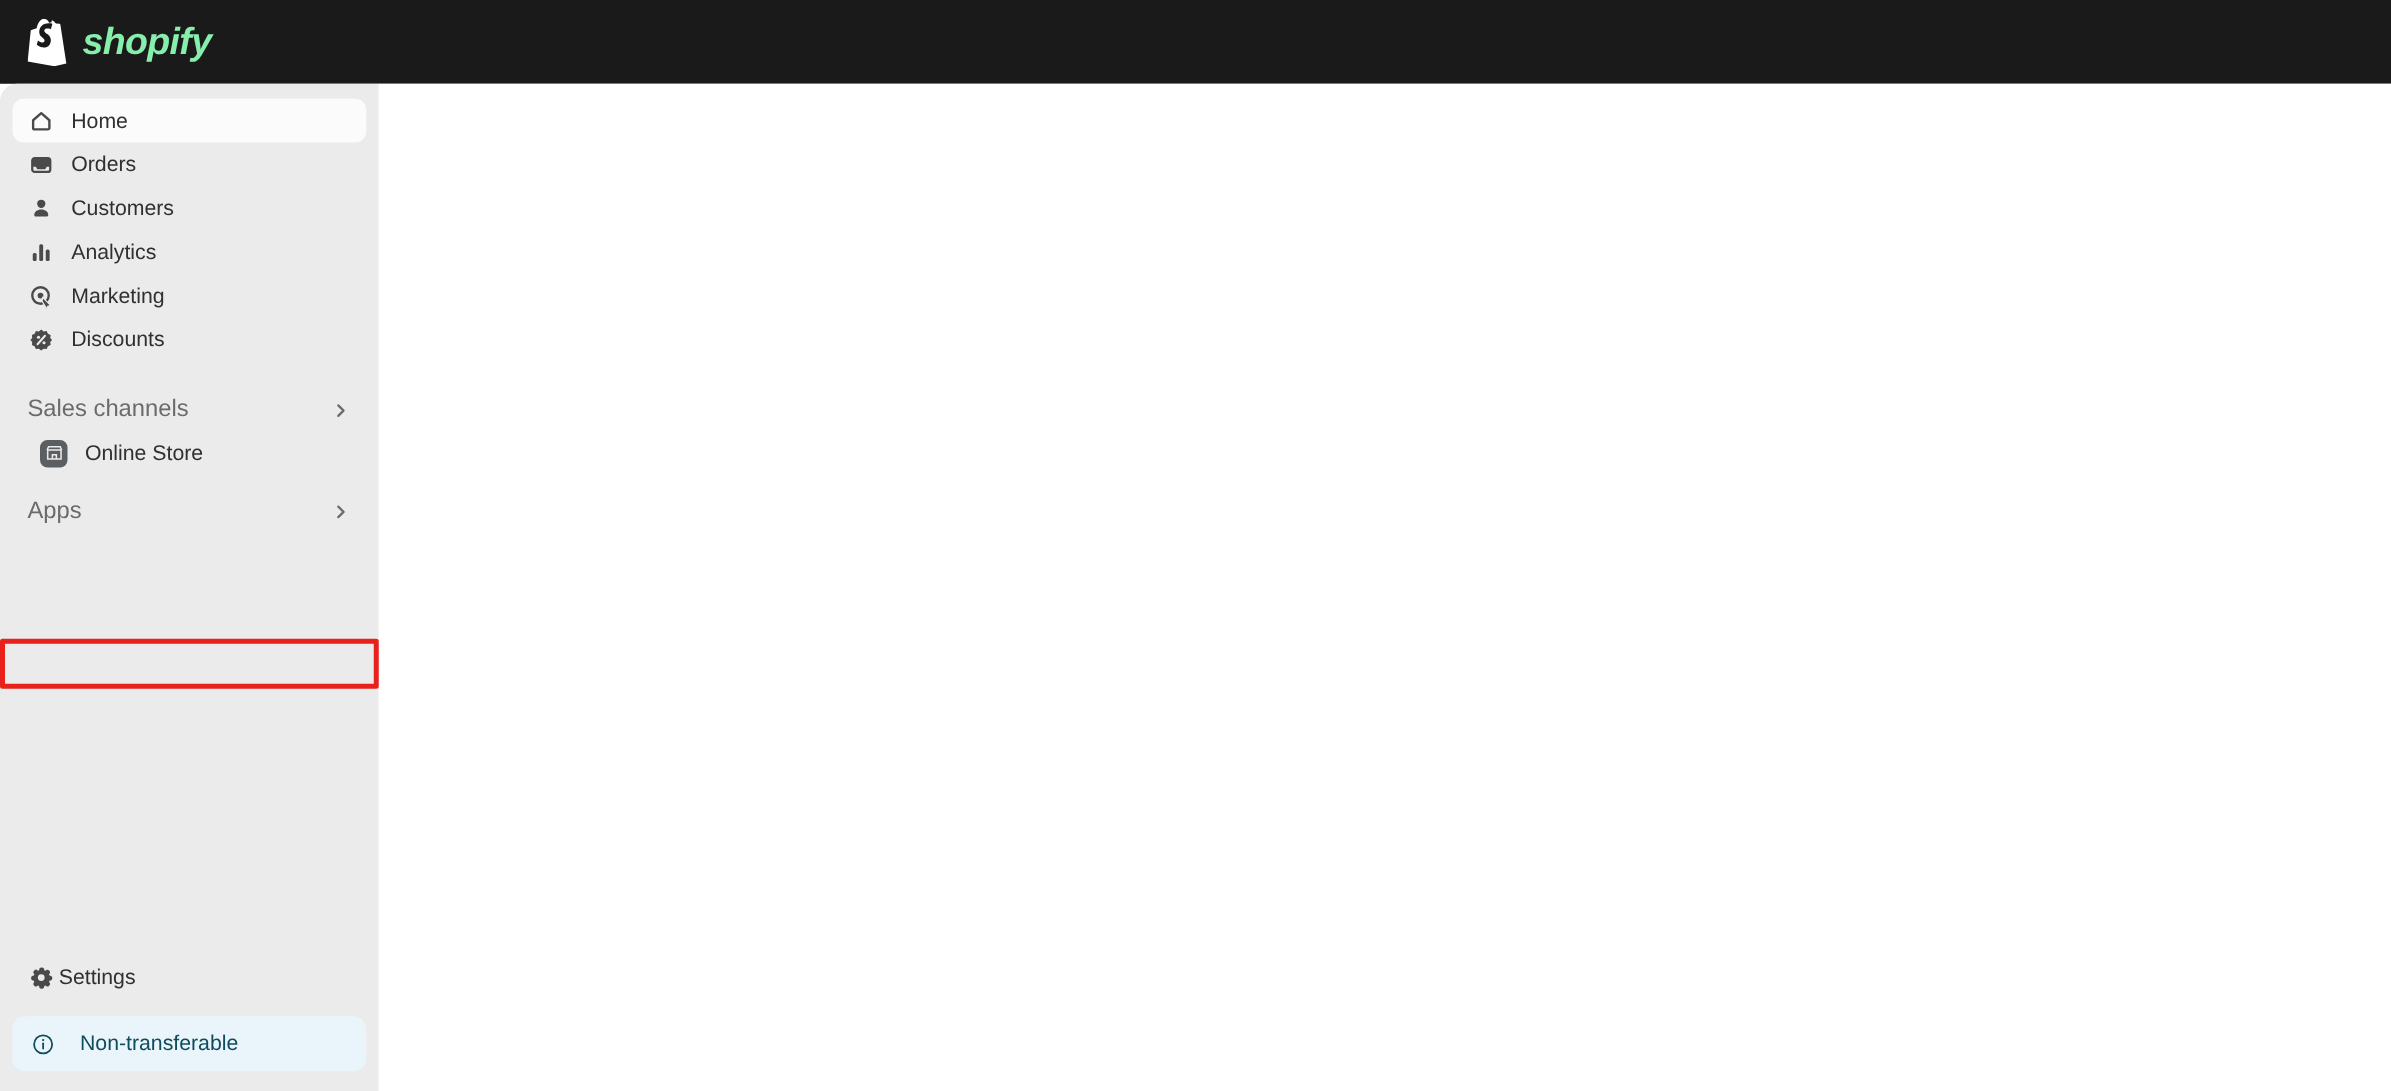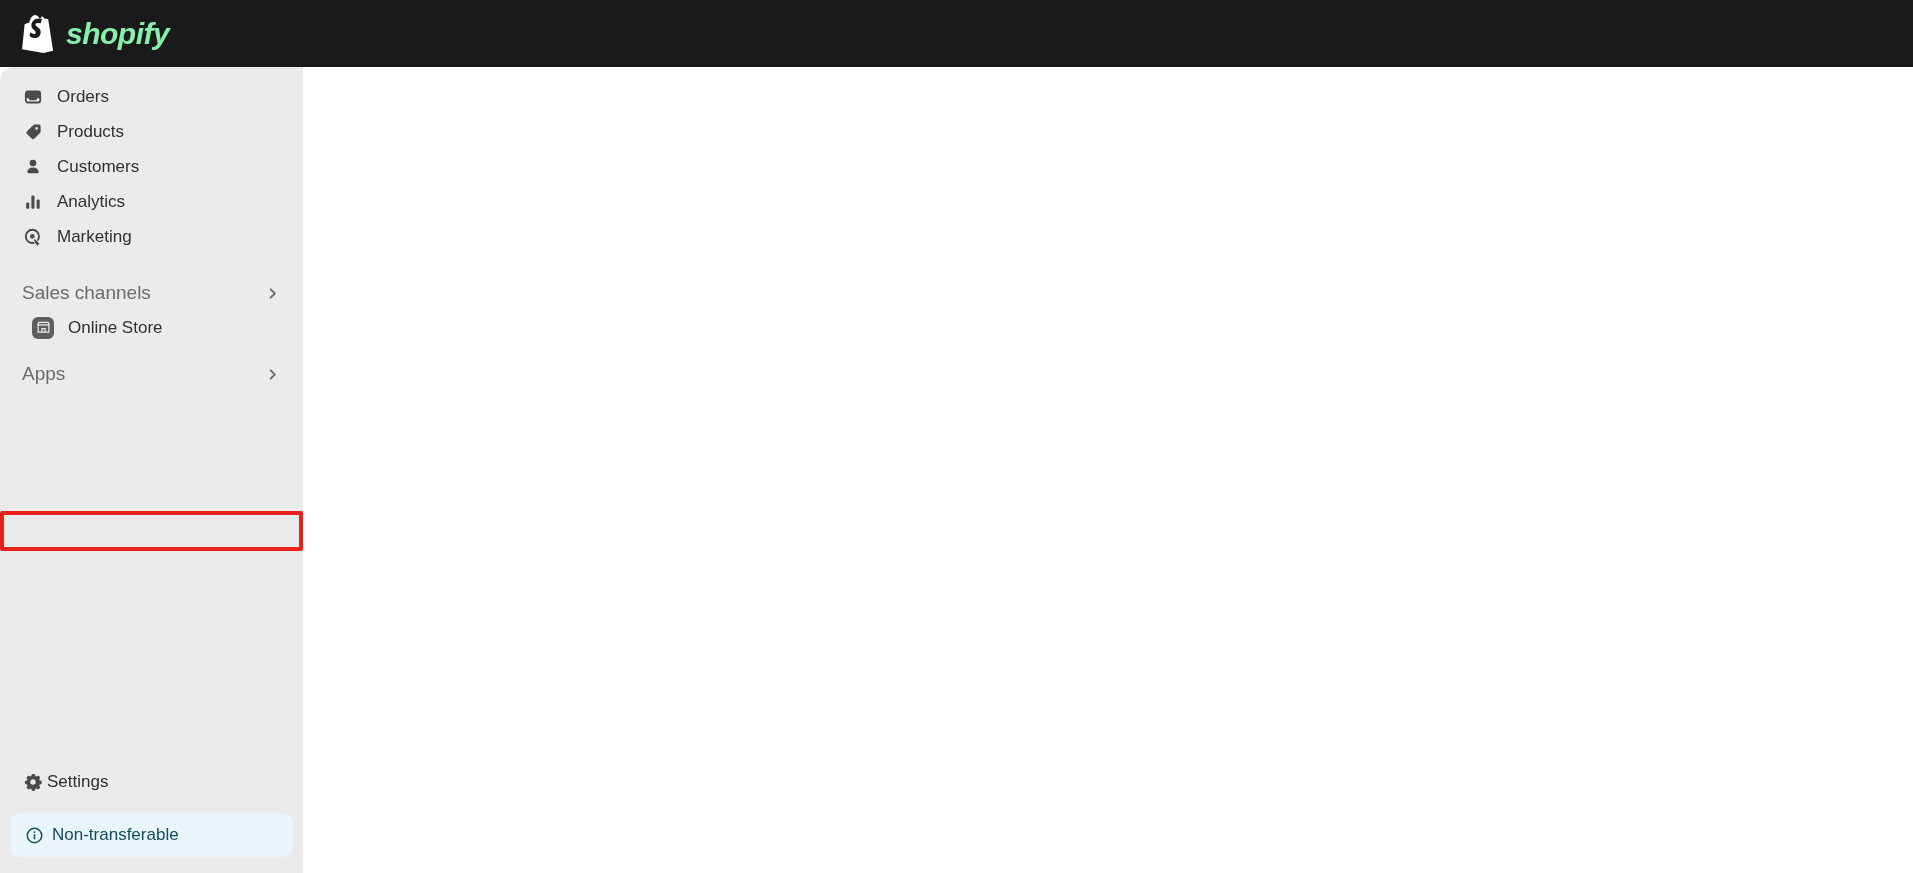--- a/index.html
+++ b/index.html
@@ -145,21 +145,21 @@
     height: 35px;
     margin: 0 10px 14px 10px;
     padding: 0 12px;
     border-radius: 9px;
     cursor: pointer;
   }
 
   #status-badge {
     display: flex;
     align-items: center;
-    gap: 8px;
+    gap: 20px;
     margin: 0 10px 16px 10px;
     height: 44px;
     padding: 0 14px;
     border-radius: 10px;
     background: #eaf4fb;
   }
   .badge-label {
     font-size: 17px;
     color: #0f4c5c;
     font-weight: normal;
@@ -190,41 +190,40 @@
         </svg>
       </span>
       <span class="logo-word">shopify</span>
     </div>
   </div>
 
   <div id="sidebar">
 
     <div class="nav-list">
 
+      <div class="nav-item active">
+        <span class="nav-icon">
+          <svg width="20" height="20" viewBox="0 0 20 20" fill="none" stroke="currentColor" stroke-width="1.9" stroke-linejoin="round">
+            <path d="M3.5 9.2 10 3.5l6.5 5.7v6.1a1.2 1.2 0 0 1-1.2 1.2H4.7a1.2 1.2 0 0 1-1.2-1.2z"></path>
+          </svg>
+        </span>
+        <span class="nav-label">Home</span>
+      </div>
 
       <div class="nav-item">
         <span class="nav-icon">
           <svg width="20" height="20" viewBox="0 0 20 20" fill="none">
             <rect x="2.8" y="4.5" width="14.4" height="11" rx="2" stroke="currentColor" stroke-width="1.8"></rect>
             <path d="M2.8 10.4h3.4l1 2h5.6l1-2h3.4" stroke="currentColor" stroke-width="1.8" stroke-linejoin="round"></path>
             <path d="M4.8 4.5h10.4a2 2 0 0 1 2 2v3.9h-3.4l-1 2H7.2l-1-2H2.8V6.5a2 2 0 0 1 2-2z" fill="currentColor"></path>
           </svg>
         </span>
         <span class="nav-label">Orders</span>
       </div>
 
-      <div class="nav-item">
-        <span class="nav-icon">
-          <svg width="20" height="20" viewBox="0 0 20 20" fill="none">
-            <path d="M10.6 2.6H16a1.6 1.6 0 0 1 1.6 1.6v5.4a2 2 0 0 1-.6 1.4l-5.6 5.6a2 2 0 0 1-2.8 0l-4.6-4.6a2 2 0 0 1 0-2.8l5.2-5.2a2 2 0 0 1 1.4-.4z" fill="currentColor"></path>
-            <circle cx="13.6" cy="6.4" r="1.35" fill="#ebebeb"></circle>
-          </svg>
-        </span>
-        <span class="nav-label">Products</span>
-      </div>
 
       <div class="nav-item">
         <span class="nav-icon">
           <svg width="20" height="20" viewBox="0 0 20 20" fill="currentColor">
             <circle cx="10" cy="6" r="3.3"></circle>
             <path d="M10 10.6c-3.2 0-5.6 1.9-5.6 4.3 0 .9.7 1.3 1.6 1.3h8c.9 0 1.6-.4 1.6-1.3 0-2.4-2.4-4.3-5.6-4.3z"></path>
           </svg>
         </span>
         <span class="nav-label">Customers</span>
       </div>
@@ -246,20 +245,31 @@
         <span class="nav-icon">
           <svg width="20" height="20" viewBox="0 0 20 20" fill="none">
             <circle cx="9.4" cy="9.4" r="6.6" stroke="currentColor" stroke-width="1.9"></circle>
             <circle cx="9.4" cy="9.4" r="2.3" fill="currentColor"></circle>
             <path d="M11.1 10.9 17.6 17.4l-2.4.5-.6 2.3-3.9-6.1z" fill="currentColor" stroke="#ebebeb" stroke-width="0.9"></path>
           </svg>
         </span>
         <span class="nav-label">Marketing</span>
       </div>
 
+      <div class="nav-item">
+        <span class="nav-icon">
+          <svg width="20" height="20" viewBox="0 0 20 20" fill="none">
+            <path d="M10 1.6l1.9 1.5 2.4-.3 1 2.2 2.2 1-.3 2.4L18.7 10l-1.5 1.6.3 2.4-2.2 1-1 2.2-2.4-.3L10 18.4l-1.9-1.5-2.4.3-1-2.2-2.2-1 .3-2.4L1.3 10l1.5-1.6-.3-2.4 2.2-1 1-2.2 2.4.3z" fill="currentColor"></path>
+            <circle cx="7.8" cy="7.8" r="1.25" fill="#ebebeb"></circle>
+            <circle cx="12.2" cy="12.2" r="1.25" fill="#ebebeb"></circle>
+            <path d="M13 6.6 7 13.4" stroke="#ebebeb" stroke-width="1.6" stroke-linecap="round"></path>
+          </svg>
+        </span>
+        <span class="nav-label">Discounts</span>
+      </div>
     </div>
 
     <div class="section-spacer-top"></div>
     <div class="section-row">
       <span class="section-label">Sales channels</span>
       <span class="chev">
         <svg width="15" height="15" viewBox="0 0 16 16" fill="none" stroke="currentColor" stroke-width="1.9" stroke-linecap="round" stroke-linejoin="round">
           <path d="M6 3.5 10.5 8 6 12.5"></path>
         </svg>
       </span>

